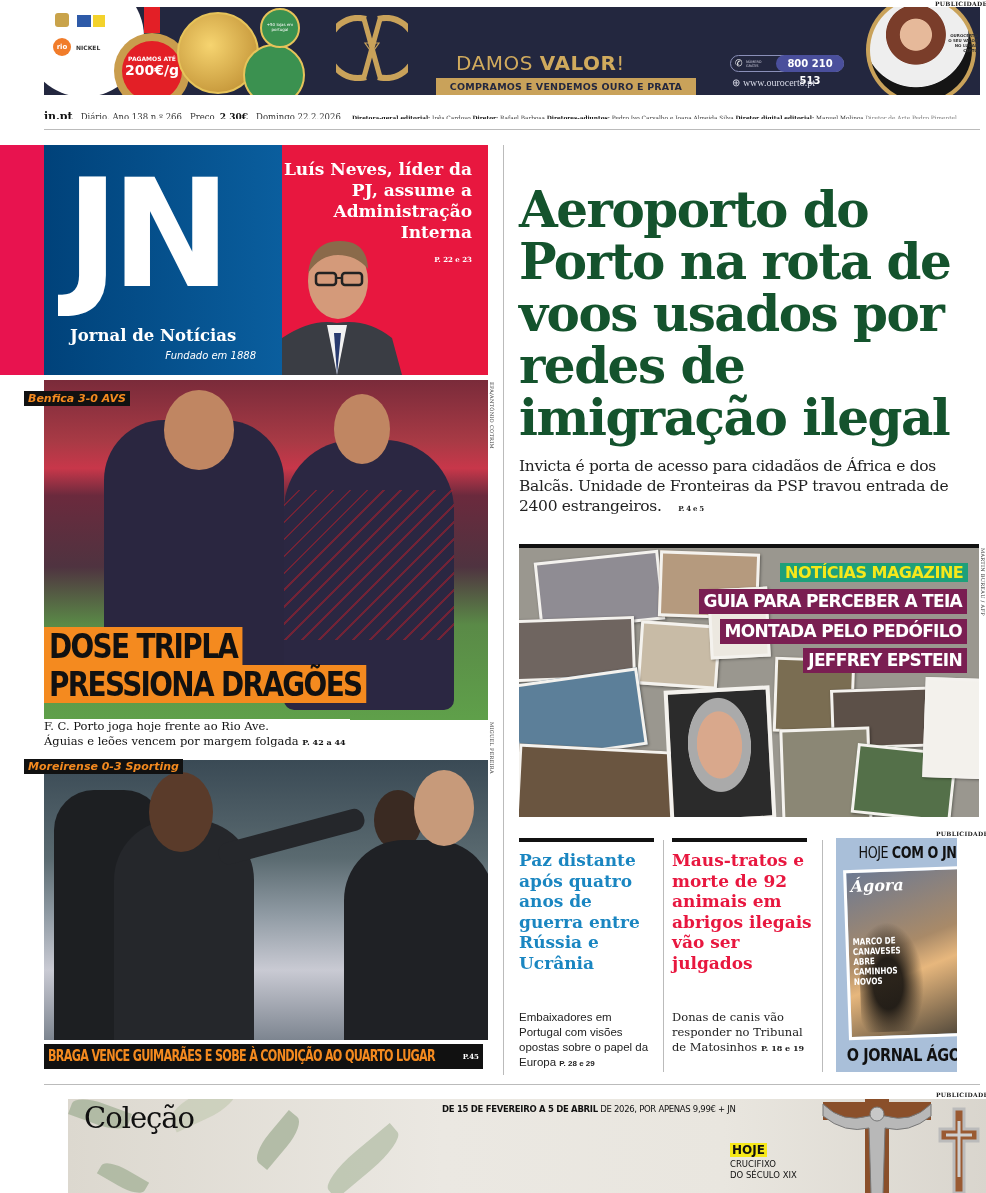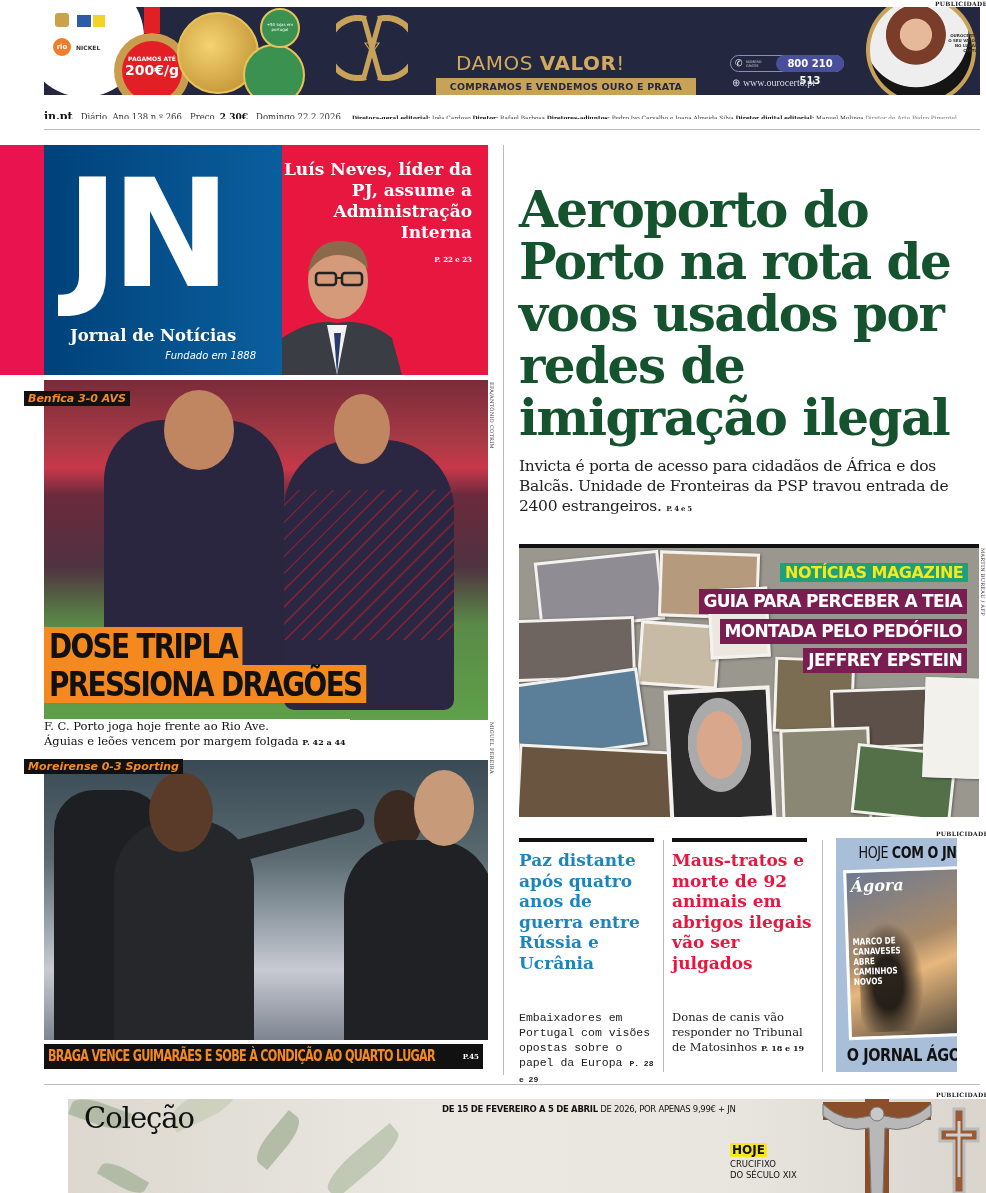--- a/index.html
+++ b/index.html
@@ -92,32 +92,32 @@
   #sporting-photo .p3-head { position: absolute; left: 370px; top: 10px; width: 60px; height: 76px; border-radius: 50%; background: #c79a7a; }
   #sporting-photo .p4-head { position: absolute; left: 330px; top: 30px; width: 48px; height: 60px; border-radius: 50%; background: #3a2a22; }
   #braga-bar { left: 44px; top: 1044px; width: 439px; height: 25px; background: #111; color: #f48a1f; white-space: nowrap; overflow: hidden; }
   #braga-bar .txt { position: absolute; left: 4px; top: 2px; font-family: "DejaVu Sans", sans-serif; font-weight: bold; font-size: 16px; letter-spacing: -1px; transform: scaleX(0.7); transform-origin: left; }
   #braga-bar .pg { position: absolute; right: 4px; top: 8px; color: #fff; font-family: "DejaVu Serif", serif; font-weight: bold; font-size: 7px; }
 
   
   #vrule { left: 503px; top: 145px; width: 1px; height: 930px; background: #bbb; }
   #main-headline { left: 519px; top: 144px; width: 460px; font-family: "DejaVu Serif", serif; font-weight: bold; font-size: 50px; line-height: 52px; letter-spacing: -1.5px; color: #14532d; margin-top: 40px; }
   #main-deck { left: 519px; top: 456px; width: 460px; font-family: "DejaVu Serif", serif; font-size: 15.5px; line-height: 20px; color: #222; letter-spacing: -0.3px; }
-  #main-deck .pg { font-weight: bold; font-size: 7px; }
+  #main-deck .pg { font-weight: bold; font-size: 7px; margin-left: 12px; }
 
   #epstein-photo { left: 519px; top: 544px; width: 460px; height: 273px; overflow: hidden; background: #9a978f; border-top: 4px solid #111; }
   #epstein-photo .ph { position: absolute; background: #d9d3c6; border: 3px solid #f4f2ee; box-shadow: 1px 1px 3px rgba(0,0,0,0.4); }
   #epstein-photo .face { position: absolute; left: 148px; top: 140px; width: 106px; height: 134px; background: radial-gradient(ellipse at 50% 42%, #d9a88c 0 32%, #aaa 33% 45%, #2b2b2b 46%); border: 4px solid #f4f2ee; transform: rotate(-3deg); }
   #nm-label { left: 780px; top: 563px; background: #1ea07a; padding: 0 5px; font-family: "DejaVu Sans", sans-serif; font-weight: bold; font-size: 16px; color: #f6e81b; white-space: nowrap; letter-spacing: -0.5px; }
   .nm-line { position: absolute; background: #7a1e52; color: #fff; font-family: "DejaVu Sans", sans-serif; font-weight: bold; font-size: 17px; line-height: 25px; padding: 0 5px; white-space: nowrap; letter-spacing: -0.7px; }
 
   
   .story-bar { position: absolute; top: 838px; height: 4px; background: #111; }
   #story-ukraine-title { left: 519px; top: 850px; width: 135px; font-family: "DejaVu Serif", serif; font-weight: bold; font-size: 17px; line-height: 20.6px; color: #1a86c1; }
-  #story-ukraine-deck { left: 519px; top: 1010px; width: 138px; font-family: Liberation Mono, monospace; font-size: 11.5px; line-height: 15px; color: #222; }
+  #story-ukraine-deck { left: 519px; top: 1010px; width: 138px; font-family: Liberation Sans, sans-serif; font-size: 11.5px; line-height: 15px; color: #222; }
   #story-animals-title { left: 672px; top: 850px; width: 140px; font-family: "DejaVu Serif", serif; font-weight: bold; font-size: 17px; line-height: 20.6px; color: #e8173f; }
   #story-animals-deck { left: 672px; top: 1010px; width: 140px; font-family: "DejaVu Serif", serif; font-size: 11.5px; line-height: 15px; color: #222; }
   .pg-bold { font-weight: bold; font-size: 8px; }
   #vrule2 { left: 663px; top: 840px; width: 1px; height: 232px; background: #bbb; }
   #vrule3 { left: 822px; top: 840px; width: 1px; height: 232px; background: #bbb; }
 
   #agora-ad { left: 836px; top: 838px; width: 121px; height: 234px; background: #a9bfd9; overflow: hidden; }
   #agora-ad .top { position: absolute; left: 0; top: 6px; width: 143px; text-align: center; font-family: "DejaVu Sans", sans-serif; font-size: 15px; color: #111; white-space: nowrap; letter-spacing: -0.5px; transform: scaleX(0.85); }
   #agora-ad .top b { font-weight: bold; }
   #agora-ad .cover { position: absolute; left: 10px; top: 30px; width: 125px; height: 170px; background: linear-gradient(160deg, #6d7a93 0%, #a98a68 45%, #e7b77d 60%, #4c4438 100%); border: 3px solid #fff; transform: rotate(-2deg); }

